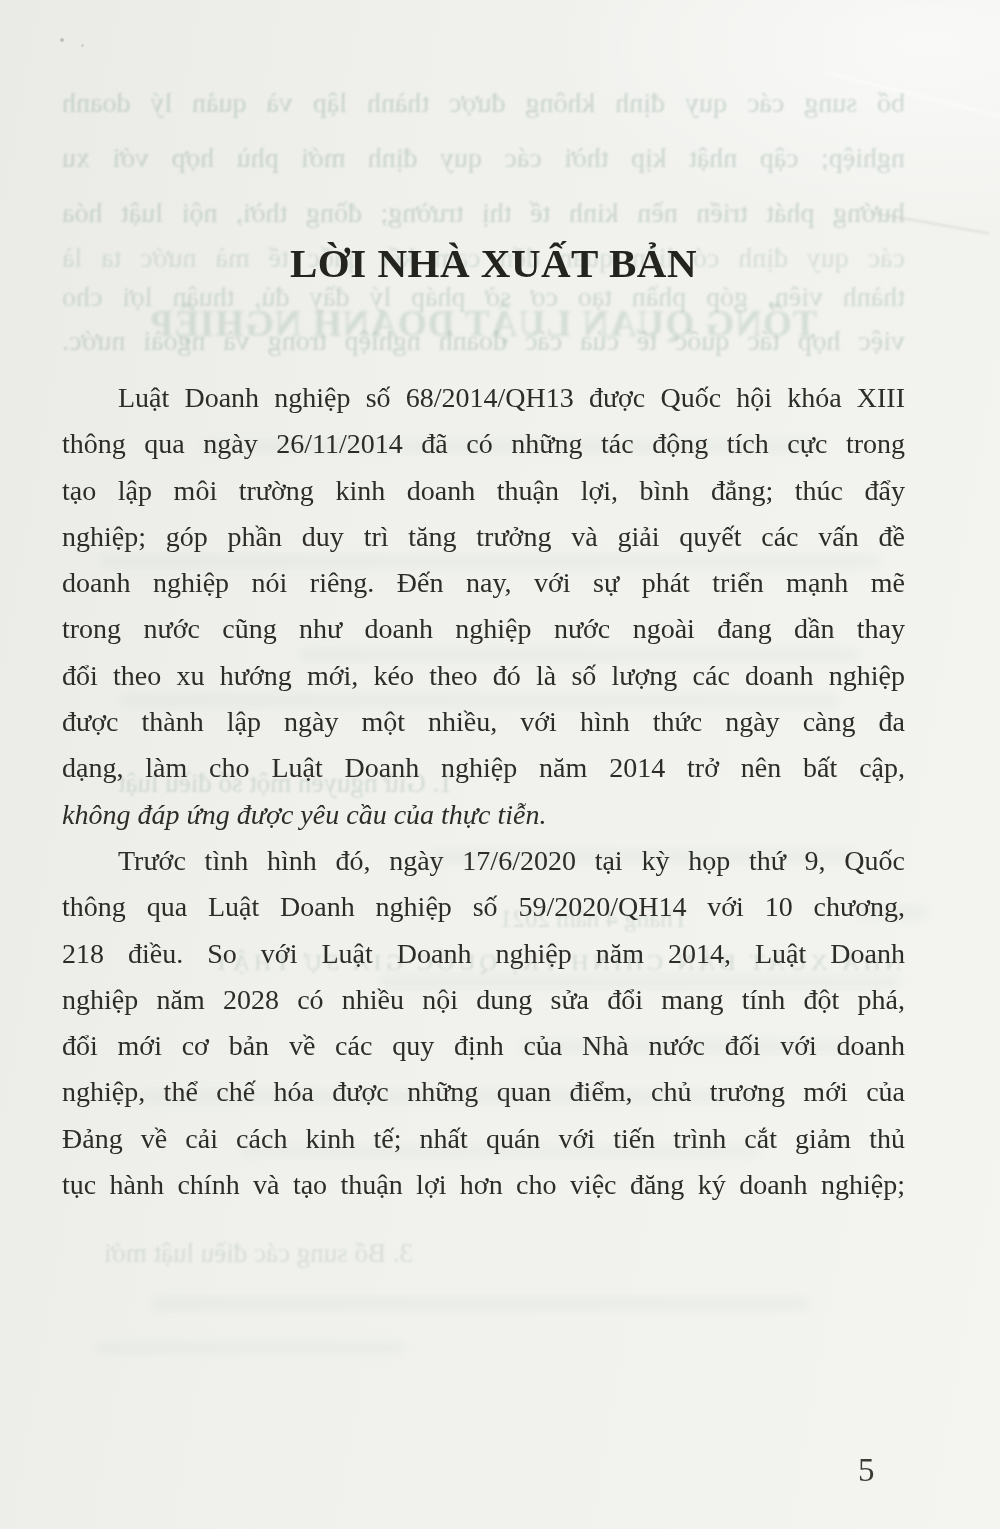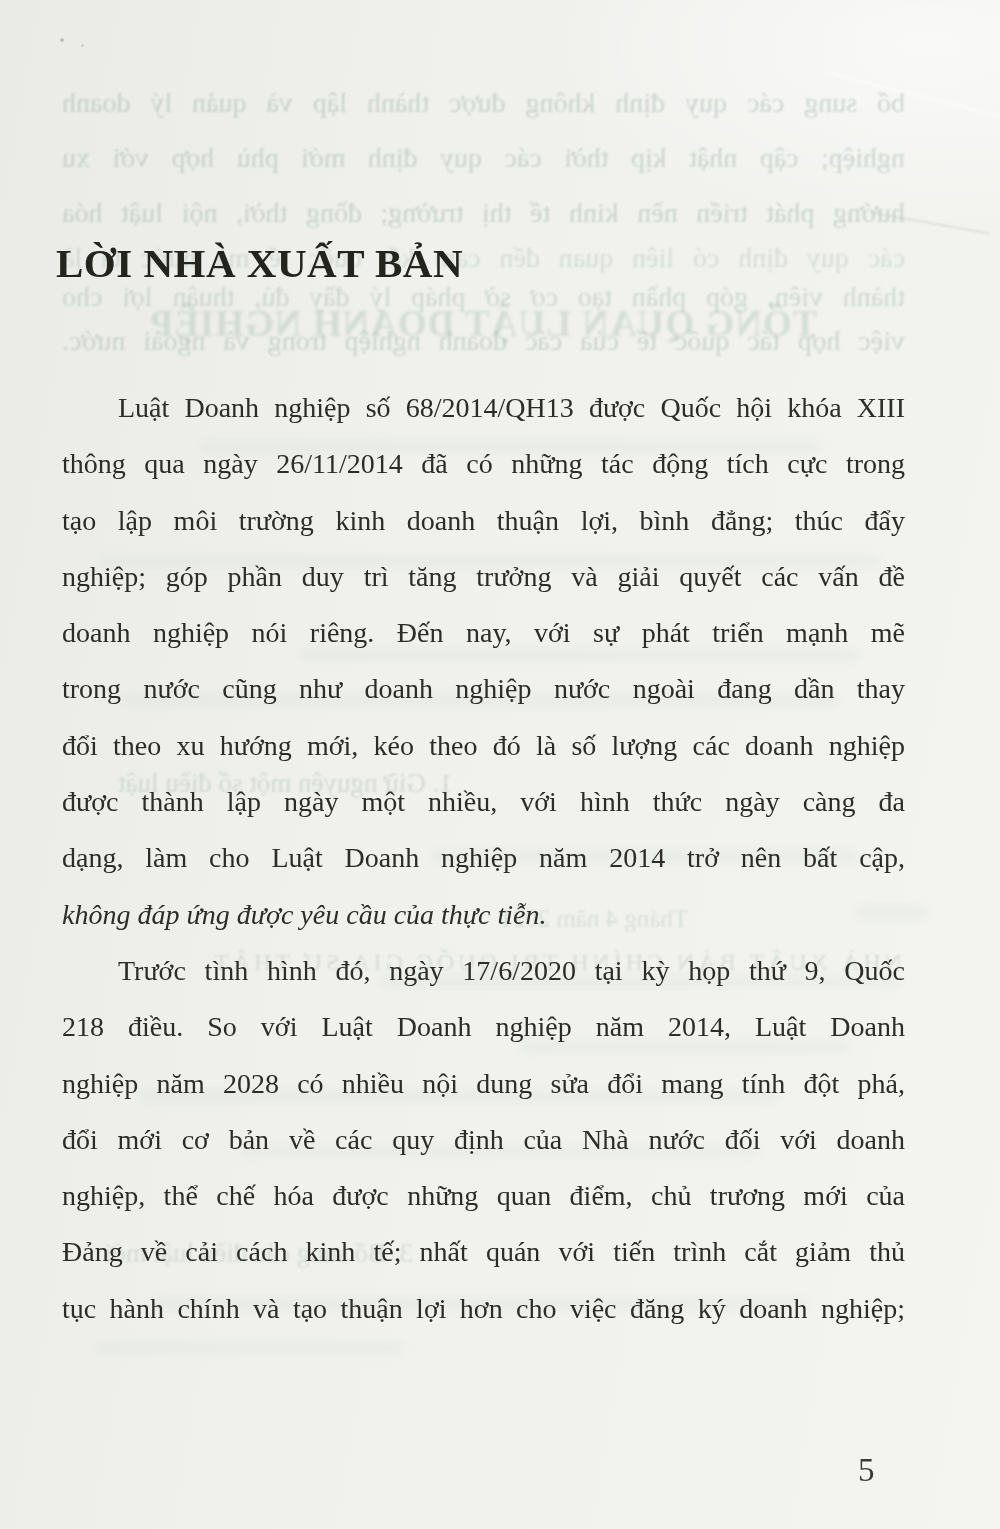--- a/index.html
+++ b/index.html
@@ -62,31 +62,31 @@
     position:absolute;left:820px;top:95px;width:200px;height:2px;
     background:rgba(255,255,255,.6);transform:rotate(14deg);filter:blur(1px);
   }
   .crease2{
     position:absolute;left:870px;top:222px;width:120px;height:2px;
     background:rgba(180,186,178,.35);transform:rotate(10deg);filter:blur(1px);
   }
   
   .content{position:absolute;inset:0;}
   .title{
-    position:absolute;left:56px;width:843px;top:234px;height:58px;line-height:58px;
-    text-align:left;font-size:41px;font-weight:bold;letter-spacing:.5px;
+    position:absolute;left:72px;width:843px;top:234px;height:58px;line-height:58px;
+    text-align:center;font-size:41px;font-weight:bold;letter-spacing:.5px;
     color:#23241e;
   }
   .body-text{
     position:absolute;left:62px;top:375px;width:843px;
     color:#2d2c26;font-size:28px;
   }
   .line{
     height:46.3px;line-height:46.3px;
-    text-align:justify;text-align-last:justify;margin-top:10px;
+    text-align:justify;text-align-last:justify;
   }
   .line.indent{text-indent:56px;}
   .line.endpara{text-align-last:left;font-style:italic;}
   .page-number{
     position:absolute;left:858px;top:1452px;
     font-size:33px;color:#3b3b33;
   }
 </style>
 </head>
 <body>
@@ -137,20 +137,21 @@
         <div class="line">nghiệp; góp phần duy trì tăng trưởng và giải quyết các vấn đề</div>
         <div class="line">doanh nghiệp nói riêng. Đến nay, với sự phát triển mạnh mẽ</div>
         <div class="line">trong nước cũng như doanh nghiệp nước ngoài đang dần thay</div>
         <div class="line">đổi theo xu hướng mới, kéo theo đó là số lượng các doanh nghiệp</div>
         <div class="line">được thành lập ngày một nhiều, với hình thức ngày càng đa</div>
         <div class="line">dạng, làm cho Luật Doanh nghiệp năm 2014 trở nên bất cập,</div>
         <div class="line endpara">không đáp ứng được yêu cầu của thực tiễn.</div>
       </div>
       <div>
         <div class="line indent">Trước tình hình đó, ngày 17/6/2020 tại kỳ họp thứ 9, Quốc</div>
+        <div class="line">thông qua Luật Doanh nghiệp số 59/2020/QH14 với 10 chương,</div>
         <div class="line">218 điều. So với Luật Doanh nghiệp năm 2014, Luật Doanh</div>
         <div class="line">nghiệp năm 2028 có nhiều nội dung sửa đổi mang tính đột phá,</div>
         <div class="line">đổi mới cơ bản về các quy định của Nhà nước đối với doanh</div>
         <div class="line">nghiệp, thể chế hóa được những quan điểm, chủ trương mới của</div>
         <div class="line">Đảng về cải cách kinh tế; nhất quán với tiến trình cắt giảm thủ</div>
         <div class="line">tục hành chính và tạo thuận lợi hơn cho việc đăng ký doanh nghiệp;</div>
       </div>
     </div>
 
     <div class="page-number">5</div>

